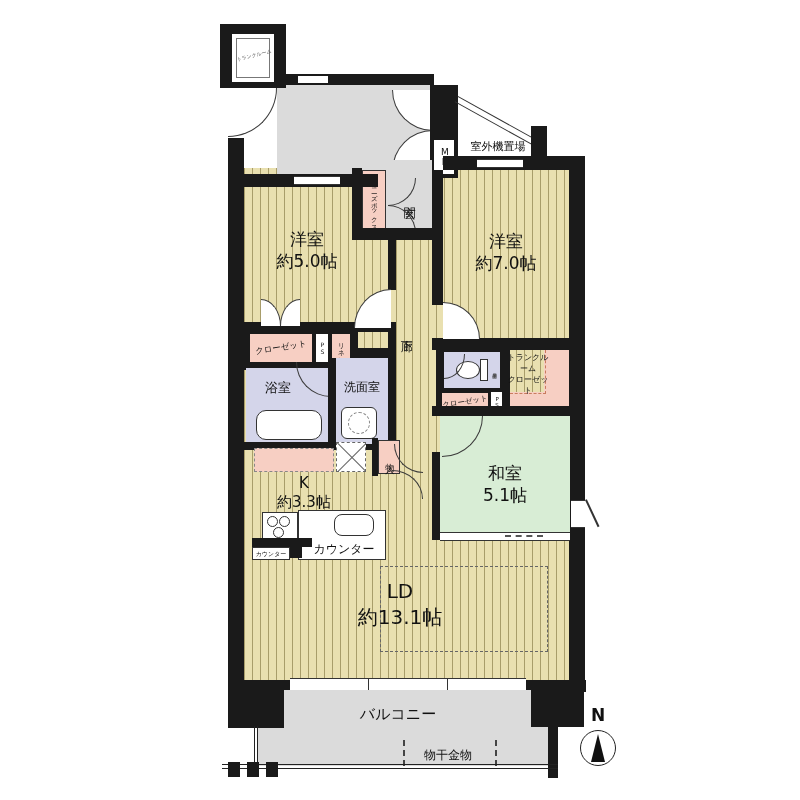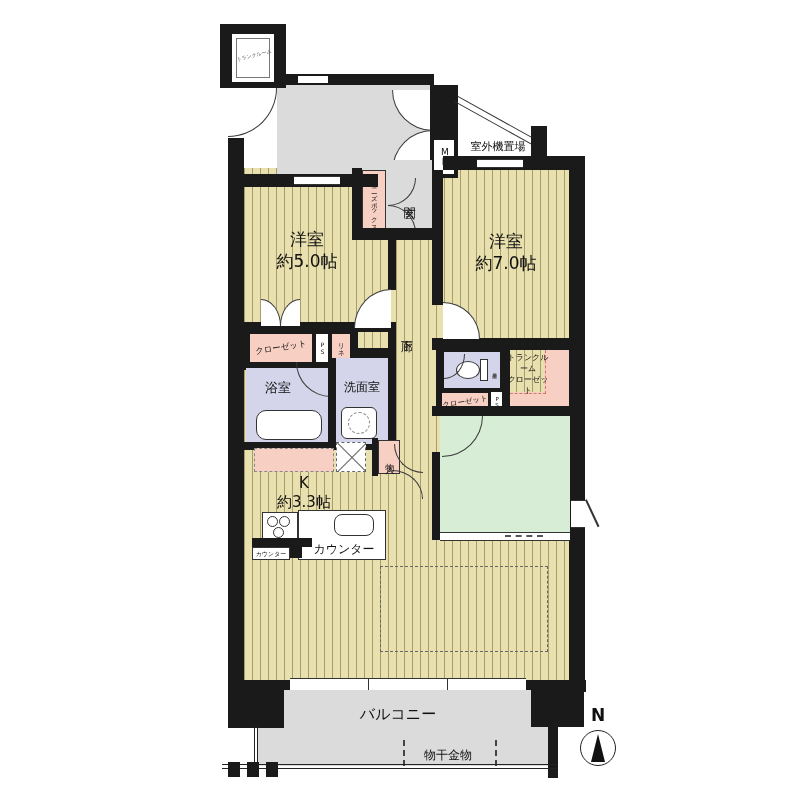--- a/index.html
+++ b/index.html
@@ -162,20 +162,24 @@
     <span>クローゼット</span>
   </div>
   <div class="white" style="left:491px;top:392px;width:11px;height:20px;"></div>
   <div class="lbl v" style="left:491px;top:392px;width:11px;height:20px;font-size:5.5px;letter-spacing:0;">
     <span>PS</span>
   </div>
 
   <div class="wall" style="left:432px;top:406px;width:138px;height:10px;"></div>
   <div class="tatami" style="left:440px;top:416px;width:130px;height:120px;"></div>
   <div class="wall" style="left:432px;top:452px;width:8px;height:88px;"></div>
+  <div class="lbl" style="left:445px;top:458px;width:120px;height:52px;font-size:17px;">
+    <span>和室</span>
+    <span>5.1帖</span>
+  </div>
   <div class="arc a-br" style="left:442px;top:416px;width:40px;height:40px;background:transparent;"></div>
 
   <div class="white" style="left:440px;top:532px;width:130px;height:9px;border-top:1px solid #333;border-bottom:1px solid #333;box-sizing:border-box;"></div>
   <div class="abs" style="left:505px;top:535px;width:38px;height:0;border-top:2px dashed #555;"></div>
 
   <div class="white" style="left:571px;top:500px;width:14px;height:28px;border-top:1px solid #333;border-bottom:1px solid #333;box-sizing:border-box;"></div>
   <div class="abs" style="left:585px;top:500px;width:1.5px;height:30px;background:#333;transform:rotate(-25deg);transform-origin:top left;"></div>
 
   <div class="pink dash" style="left:254px;top:448px;width:80px;height:24px;border-color:#888;"></div>
   <div class="abs" style="left:336px;top:442px;width:30px;height:30px;background:#fff;border:1px dashed #666;box-sizing:border-box;overflow:hidden;">
@@ -206,20 +210,24 @@
   <div class="wall" style="left:288px;top:544px;width:14px;height:14px;"></div>
   <div class="lbl" style="left:306px;top:542px;width:76px;height:16px;font-size:12px;">
     <span>カウンター</span>
   </div>
   <div class="thin" style="left:252px;top:547px;width:38px;height:13px;"></div>
   <div class="lbl" style="left:252px;top:547px;width:38px;height:13px;font-size:6px;">
     <span>カウンター</span>
   </div>
 
   <div class="dash" style="left:380px;top:566px;width:168px;height:86px;"></div>
+  <div class="lbl" style="left:330px;top:578px;width:140px;height:52px;font-size:20px;">
+    <span>LD</span>
+    <span>約13.1帖</span>
+  </div>
 
   <div class="white" style="left:290px;top:678px;width:236px;height:14px;border-top:1px solid #333;border-bottom:1px solid #333;box-sizing:border-box;">
     <div style="position:absolute;left:78px;top:0;width:1px;height:100%;background:#333;"></div>
     <div style="position:absolute;left:157px;top:0;width:1px;height:100%;background:#333;"></div>
   </div>
 
   <div class="gray" style="left:284px;top:690px;width:247px;height:76px;"></div>
   <div class="gray" style="left:257px;top:726px;width:28px;height:40px;"></div>
   <div class="gray" style="left:531px;top:727px;width:18px;height:39px;"></div>
   <div class="wall" style="left:228px;top:690px;width:56px;height:38px;"></div>

